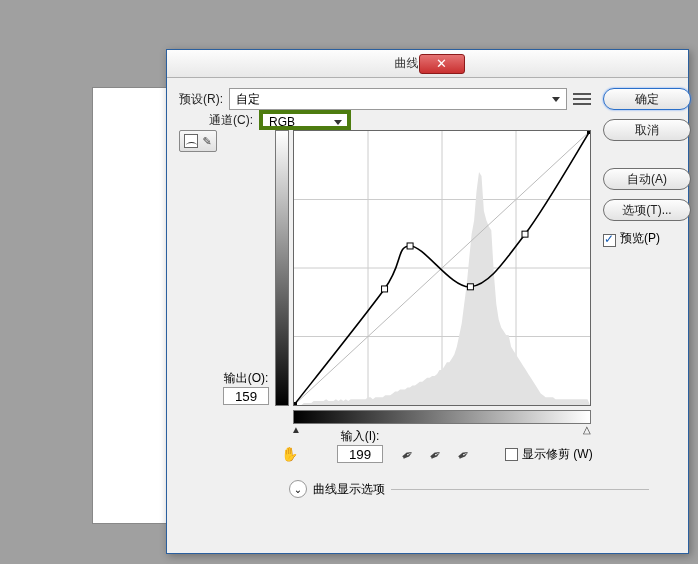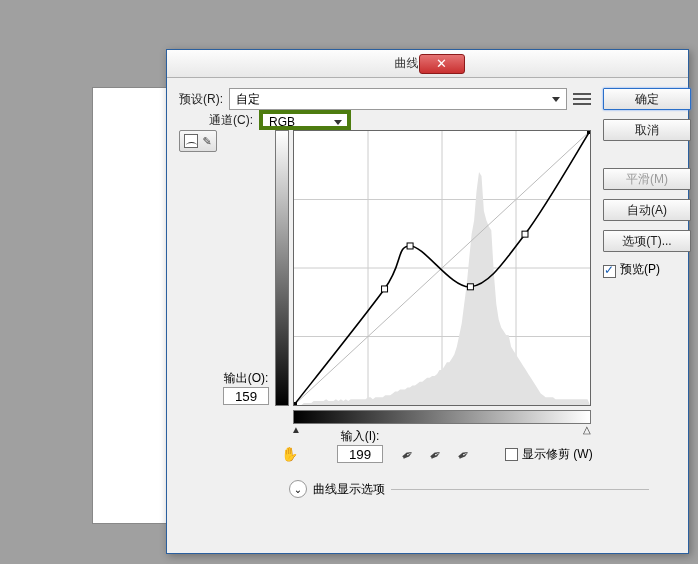--- a/index.html
+++ b/index.html
@@ -43,21 +43,21 @@
     .bottom-row { position: absolute; left: 4px; top: 310px; width: 360px; height: 24px; display: flex; align-items: center; padding-top: 4px; }
     .hand-tool { width: 22px; height: 20px; display: flex; align-items: center; justify-content: center; margin-right: 100px; font-size: 14px; color: #555; cursor: pointer; }
     .eyedroppers { display: flex; gap: 10px; margin-right: 30px; }
     .eyedropper { width: 18px; height: 18px; font-size: 15px; color: #444; cursor: pointer; transform: rotate(-30deg); }
     .chk { width: 13px; height: 13px; border: 1px solid #666; background: #fff; margin-right: 4px; display: inline-block; position: relative; }
     .chk.checked::after { content: "✓"; position: absolute; left: 0; top: -3px; font-size: 12px; color: #1a5fb4; }
     .show-clip { display: flex; align-items: center; text-align: center; }
     .curve-options { position: absolute; left: 14px; top: 350px; display: flex; align-items: center; gap: 6px; width: 360px; }
     .expand-btn { width: 18px; height: 18px; border: 1px solid #999; border-radius: 50%; background: #fff; display: flex; align-items: center; justify-content: center; font-size: 10px; cursor: pointer; }
     .divider { flex: 1; height: 1px; background: #bbb; }
-    .btn { width: 88px; height: 22px; border: 1px solid #707070; background: linear-gradient(#fdfdfd,#e3e3e3); border-radius: 1px; margin-bottom: 9px; cursor: pointer; display: flex; align-items: center; justify-content: center; color: #222; }
+    .btn { width: 88px; height: 22px; border: 1px solid #707070; background: linear-gradient(#fdfdfd,#e3e3e3); border-radius: 11px; margin-bottom: 9px; cursor: pointer; display: flex; align-items: center; justify-content: center; color: #222; }
     .btn.primary { border: 1px solid #2a6fc9; box-shadow: 0 0 2px #4d90fe; }
     .btn.disabled { color: #9a9a9a; }
     .preview-chk { display: flex; align-items: flex-end; margin-top: 4px; }
     .curve-left-wrap { position: relative; width: 372px; height: 380px; }
   </style>
 </head>
 <body>
 
 <div class="canvas-doc"></div>
 
@@ -154,23 +154,20 @@
     </div>
 
     <div class="right-col">
       <div class="btn primary">
           <span>确定</span>
         </div>
       <div class="btn">
           <span>取消</span>
         </div>
       <div style="height:18px"></div>
-      <div class="btn disabled">
-          <span>平滑(M)</span>
-        </div>
       <div class="btn">
           <span>自动(A)</span>
         </div>
       <div class="btn">
           <span>选项(T)...</span>
         </div>
       <label class="preview-chk">
         <span class="chk checked"></span>
         <span>预览(P)</span>
       </label>

